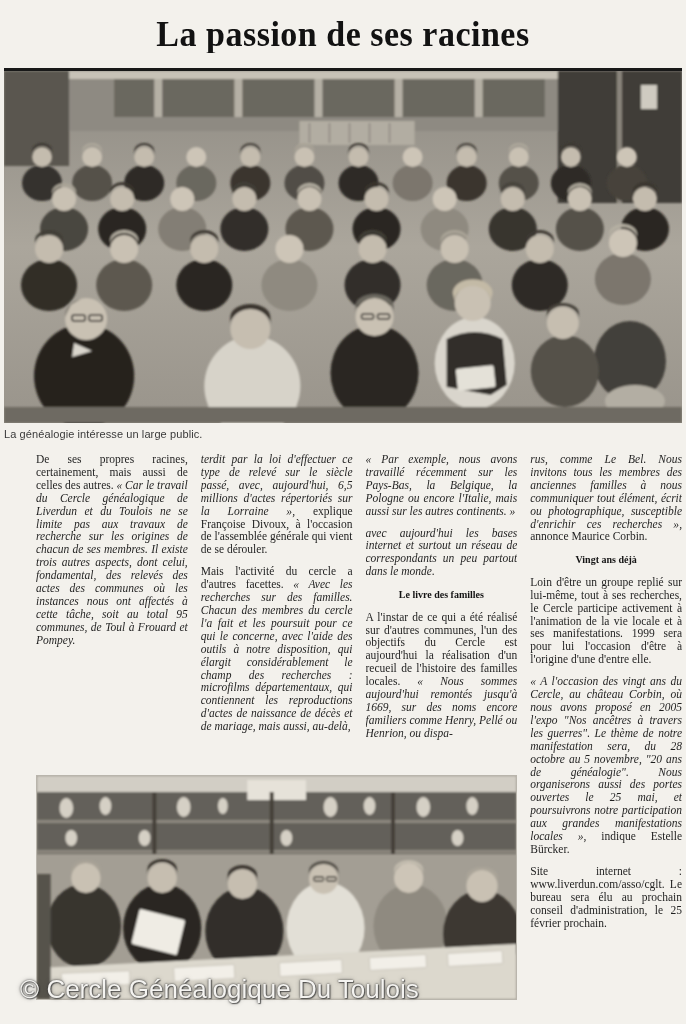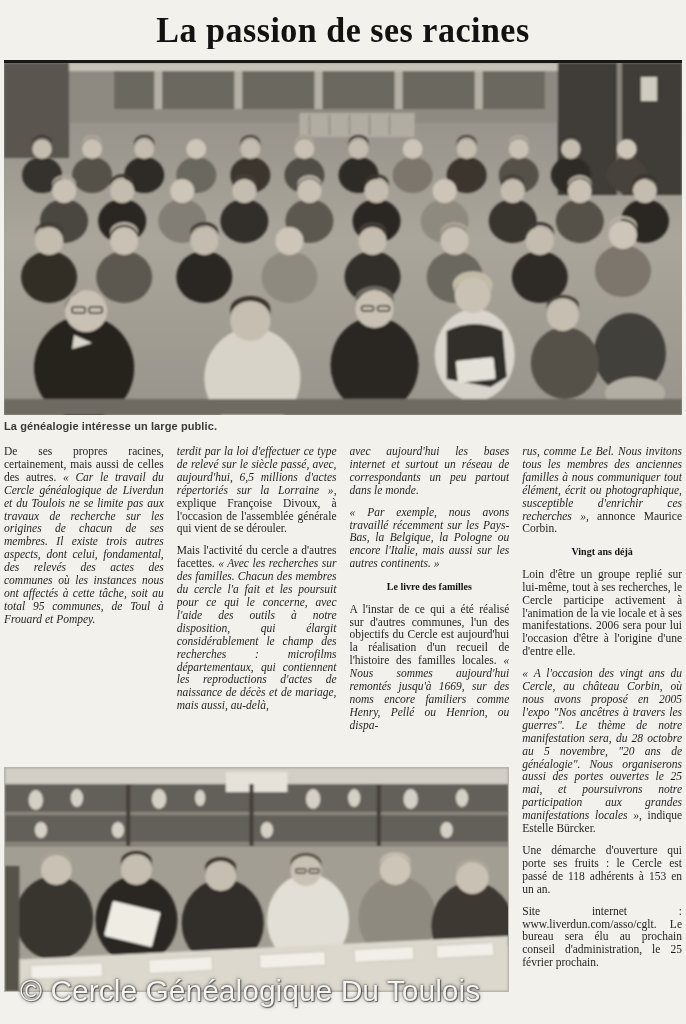--- a/index.html
+++ b/index.html
@@ -5,63 +5,64 @@
   html,body{margin:0;padding:0;}
   body{
     width:686px;height:1024px;position:relative;overflow:hidden;
     background:#f3f1ec;
     font-family:"Liberation Serif", serif;
     color:#1f1f1f;
   }
   .page{position:relative;width:678px;height:1024px;margin:0 auto;padding:0 4px;}
 
   
-  .masthead{height:60px;display:flex;align-items:center;justify-content:center;}
+  .masthead{height:68px;display:flex;align-items:center;justify-content:center;}
   .headline{
     font-family:"Liberation Serif", serif;font-weight:bold;
     font-size:34px;letter-spacing:.5px;color:#121212;line-height:1;
     transform:scaleY(1.05);
   }
 
   
   .photo1wrap{border-top:3px solid #181818;height:352px;overflow:hidden;background:#9b968d;}
   .photo2wrap{height:223px;overflow:hidden;background:#9b968d;border:1px solid #b9b5ac;}
   .photo1wrap svg,.photo2wrap svg{display:block;width:100%;height:100%;}
 
   .caption{
-    font-family:"Liberation Sans", sans-serif;font-weight:bold;
+    font-family:"Liberation Sans", sans-serif;font-weight:normal;
     font-size:11px;color:#3a3a3a;margin-top:5px;letter-spacing:.1px;
   }
 
   
   .article{
     margin-top:13px;
     display:grid;
     grid-template-columns:repeat(4,1fr);
     grid-template-rows:322px auto;
     column-gap:13px;
+    margin-left:32px;
   }
   .col{overflow:hidden;font-size:11.5px;line-height:12.9px;}
   .colA{grid-column:1;grid-row:1;}
   .colB{grid-column:2;grid-row:1;}
   .colC{grid-column:3;grid-row:1;}
   .colD{grid-column:4;grid-row:1 / span 2;}
   .photo2cell{grid-column:1 / span 3;grid-row:2;margin:4px 0 0;}
   .col p{margin:0 0 9px;text-align:justify;}
   .col i{font-style:italic;}
   .col-heading{
     font-weight:bold;font-size:10px;line-height:15.5px;text-align:center;
     max-width:112px;margin:4px auto 8px;color:#141414;
   }
 
   
   .watermark{
     position:absolute;left:20px;top:974px;z-index:6;
     font-family:"Liberation Sans", sans-serif;
-    font-size:30px;letter-spacing:0;white-space:nowrap;
+    font-size:26px;letter-spacing:0;white-space:nowrap;
     color:#f4f3f0;
     text-shadow:0 0 2px rgba(45,45,45,.95), 0 0 4px rgba(70,70,70,.55), 1px 1px 1px rgba(40,40,40,.6);
   }
 </style>
 </head>
 <body>
 
 <div class="page">
 
   <div class="masthead">
@@ -223,31 +224,30 @@
 
   <div class="article">
     <div class="col colA">
         <p><span>De ses propres racines, certainement, mais aussi de celles des autres. </span><i>« Car le travail du Cercle généalogique de Liverdun et du Toulois ne se limite pas aux travaux de recherche sur les origines de chacun de ses membres. Il existe trois autres aspects, dont celui, fondamental, des relevés des actes des communes où les instances nous ont affectés à cette tâche, soit au total 95 communes, de Toul à Frouard et Pompey.</i></p>
       </div>
     <div class="col colB">
         <p><i>terdit par la loi d'effectuer ce type de relevé sur le siècle passé, avec, aujourd'hui, 6,5 millions d'actes répertoriés sur la Lorraine »</i><span>, explique Françoise Divoux, à l'occasion de l'assemblée générale qui vient de se dérouler.</span></p>
         <p><span>Mais l'activité du cercle a d'autres facettes. </span><i>« Avec les recherches sur des familles. Chacun des membres du cercle l'a fait et les poursuit pour ce qui le concerne, avec l'aide des outils à notre disposition, qui élargit considérablement le champ des recherches : microfilms départementaux, qui contiennent les reproductions d'actes de naissance de décès et de mariage, mais aussi, au-delà,</i></p>
       </div>
     <div class="col colC">
+        <p><i>« Par exemple, nous avons travaillé récemment sur les Pays-Bas, la Belgique, la Pologne ou encore l'Italie, mais aussi sur les autres continents. »</i></p>
         <p><i>avec aujourd'hui les bases internet et surtout un réseau de correspondants un peu partout dans le monde.</i></p>
-        <p><i>« Par exemple, nous avons travaillé récemment sur les Pays-Bas, la Belgique, la Pologne ou encore l'Italie, mais aussi sur les autres continents. »</i></p>
         <div class="col-heading">Le livre des familles</div>
         <p><span>A l'instar de ce qui a été réalisé sur d'autres communes, l'un des objectifs du Cercle est aujourd'hui la réalisation d'un recueil de l'histoire des familles locales. </span><i>« Nous sommes aujourd'hui remontés jusqu'à 1669, sur des noms encore familiers comme Henry, Pellé ou Henrion, ou dispa-</i></p>
       </div>
     <div class="col colD">
         <p><i>rus, comme Le Bel. Nous invitons tous les membres des anciennes familles à nous communiquer tout élément, écrit ou photographique, susceptible d'enrichir ces recherches »</i><span>, annonce Maurice Corbin.</span></p>
         <div class="col-heading">Vingt ans déjà</div>
-        <p><span>Loin d'être un groupe replié sur lui-même, tout à ses recherches, le Cercle participe activement à l'animation de la vie locale et à ses manifestations. 2006 sera pour lui l'occasion d'être à l'origine d'une d'entre elle.</span></p>
+        <p><span>Loin d'être un groupe replié sur lui-même, tout à ses recherches, le Cercle participe activement à l'animation de la vie locale et à ses manifestations. 1999 sera pour lui l'occasion d'être à l'origine d'une d'entre elle.</span></p>
         <p><i>« A l'occasion des vingt ans du Cercle, au château Corbin, où nous avons proposé en 2005 l'expo "Nos ancêtres à travers les guerres". Le thème de notre manifestation sera, du 28 octobre au 5 novembre, "20 ans de généalogie". Nous organiserons aussi des portes ouvertes le 25 mai, et poursuivrons notre participation aux grandes manifestations locales »</i><span>, indique Estelle Bürcker.</span></p>
-        <p><span>Une démarche d'ouverture qui porte ses fruits : le Cercle est passé de 118 adhérents à 153 en un an.</span></p>
         <p><span>Site internet : www.liverdun.com/asso/cglt. Le bureau sera élu au prochain conseil d'administration, le 25 février prochain.</span></p>
       </div>
 
     <figure class="photo2cell" style="margin:0;">
       <div class="photo2wrap">
         <svg viewBox="0 0 490 223" preserveAspectRatio="none">
           <defs>
             <filter id="b2" x="-10%" y="-10%" width="120%" height="120%">
                 <feGaussianBlur stdDeviation="1.2"></feGaussianBlur>
               </filter>

